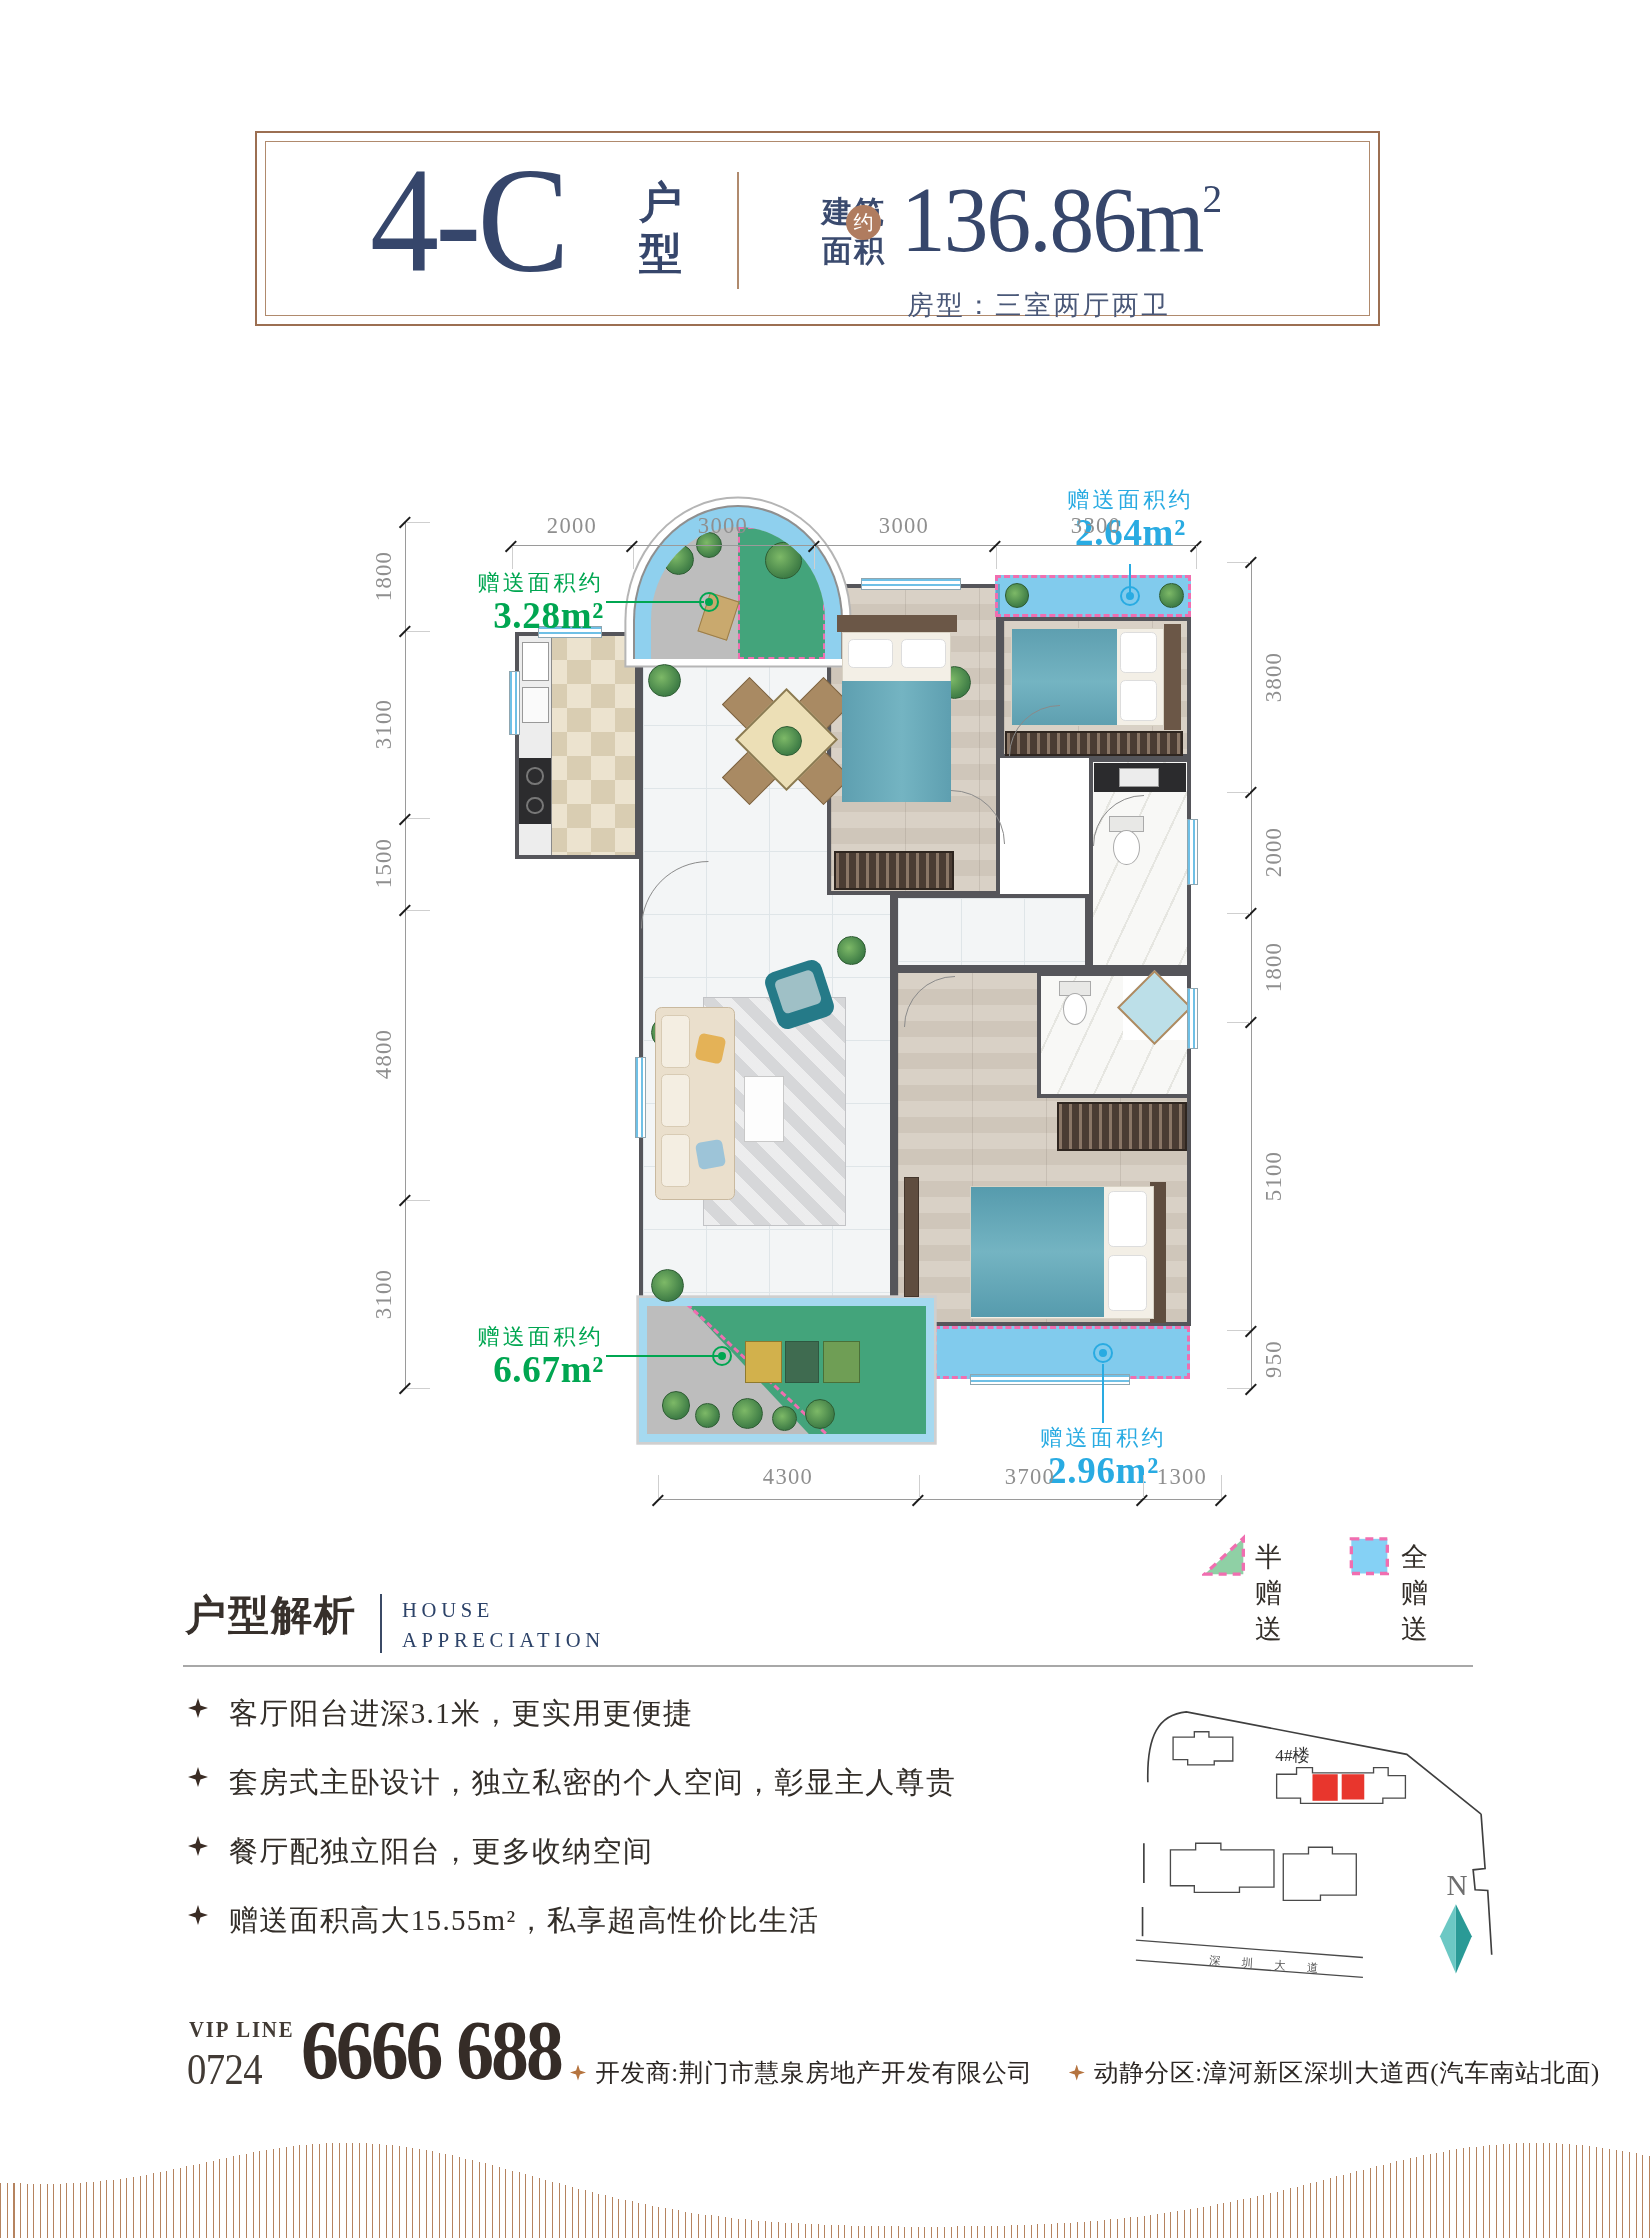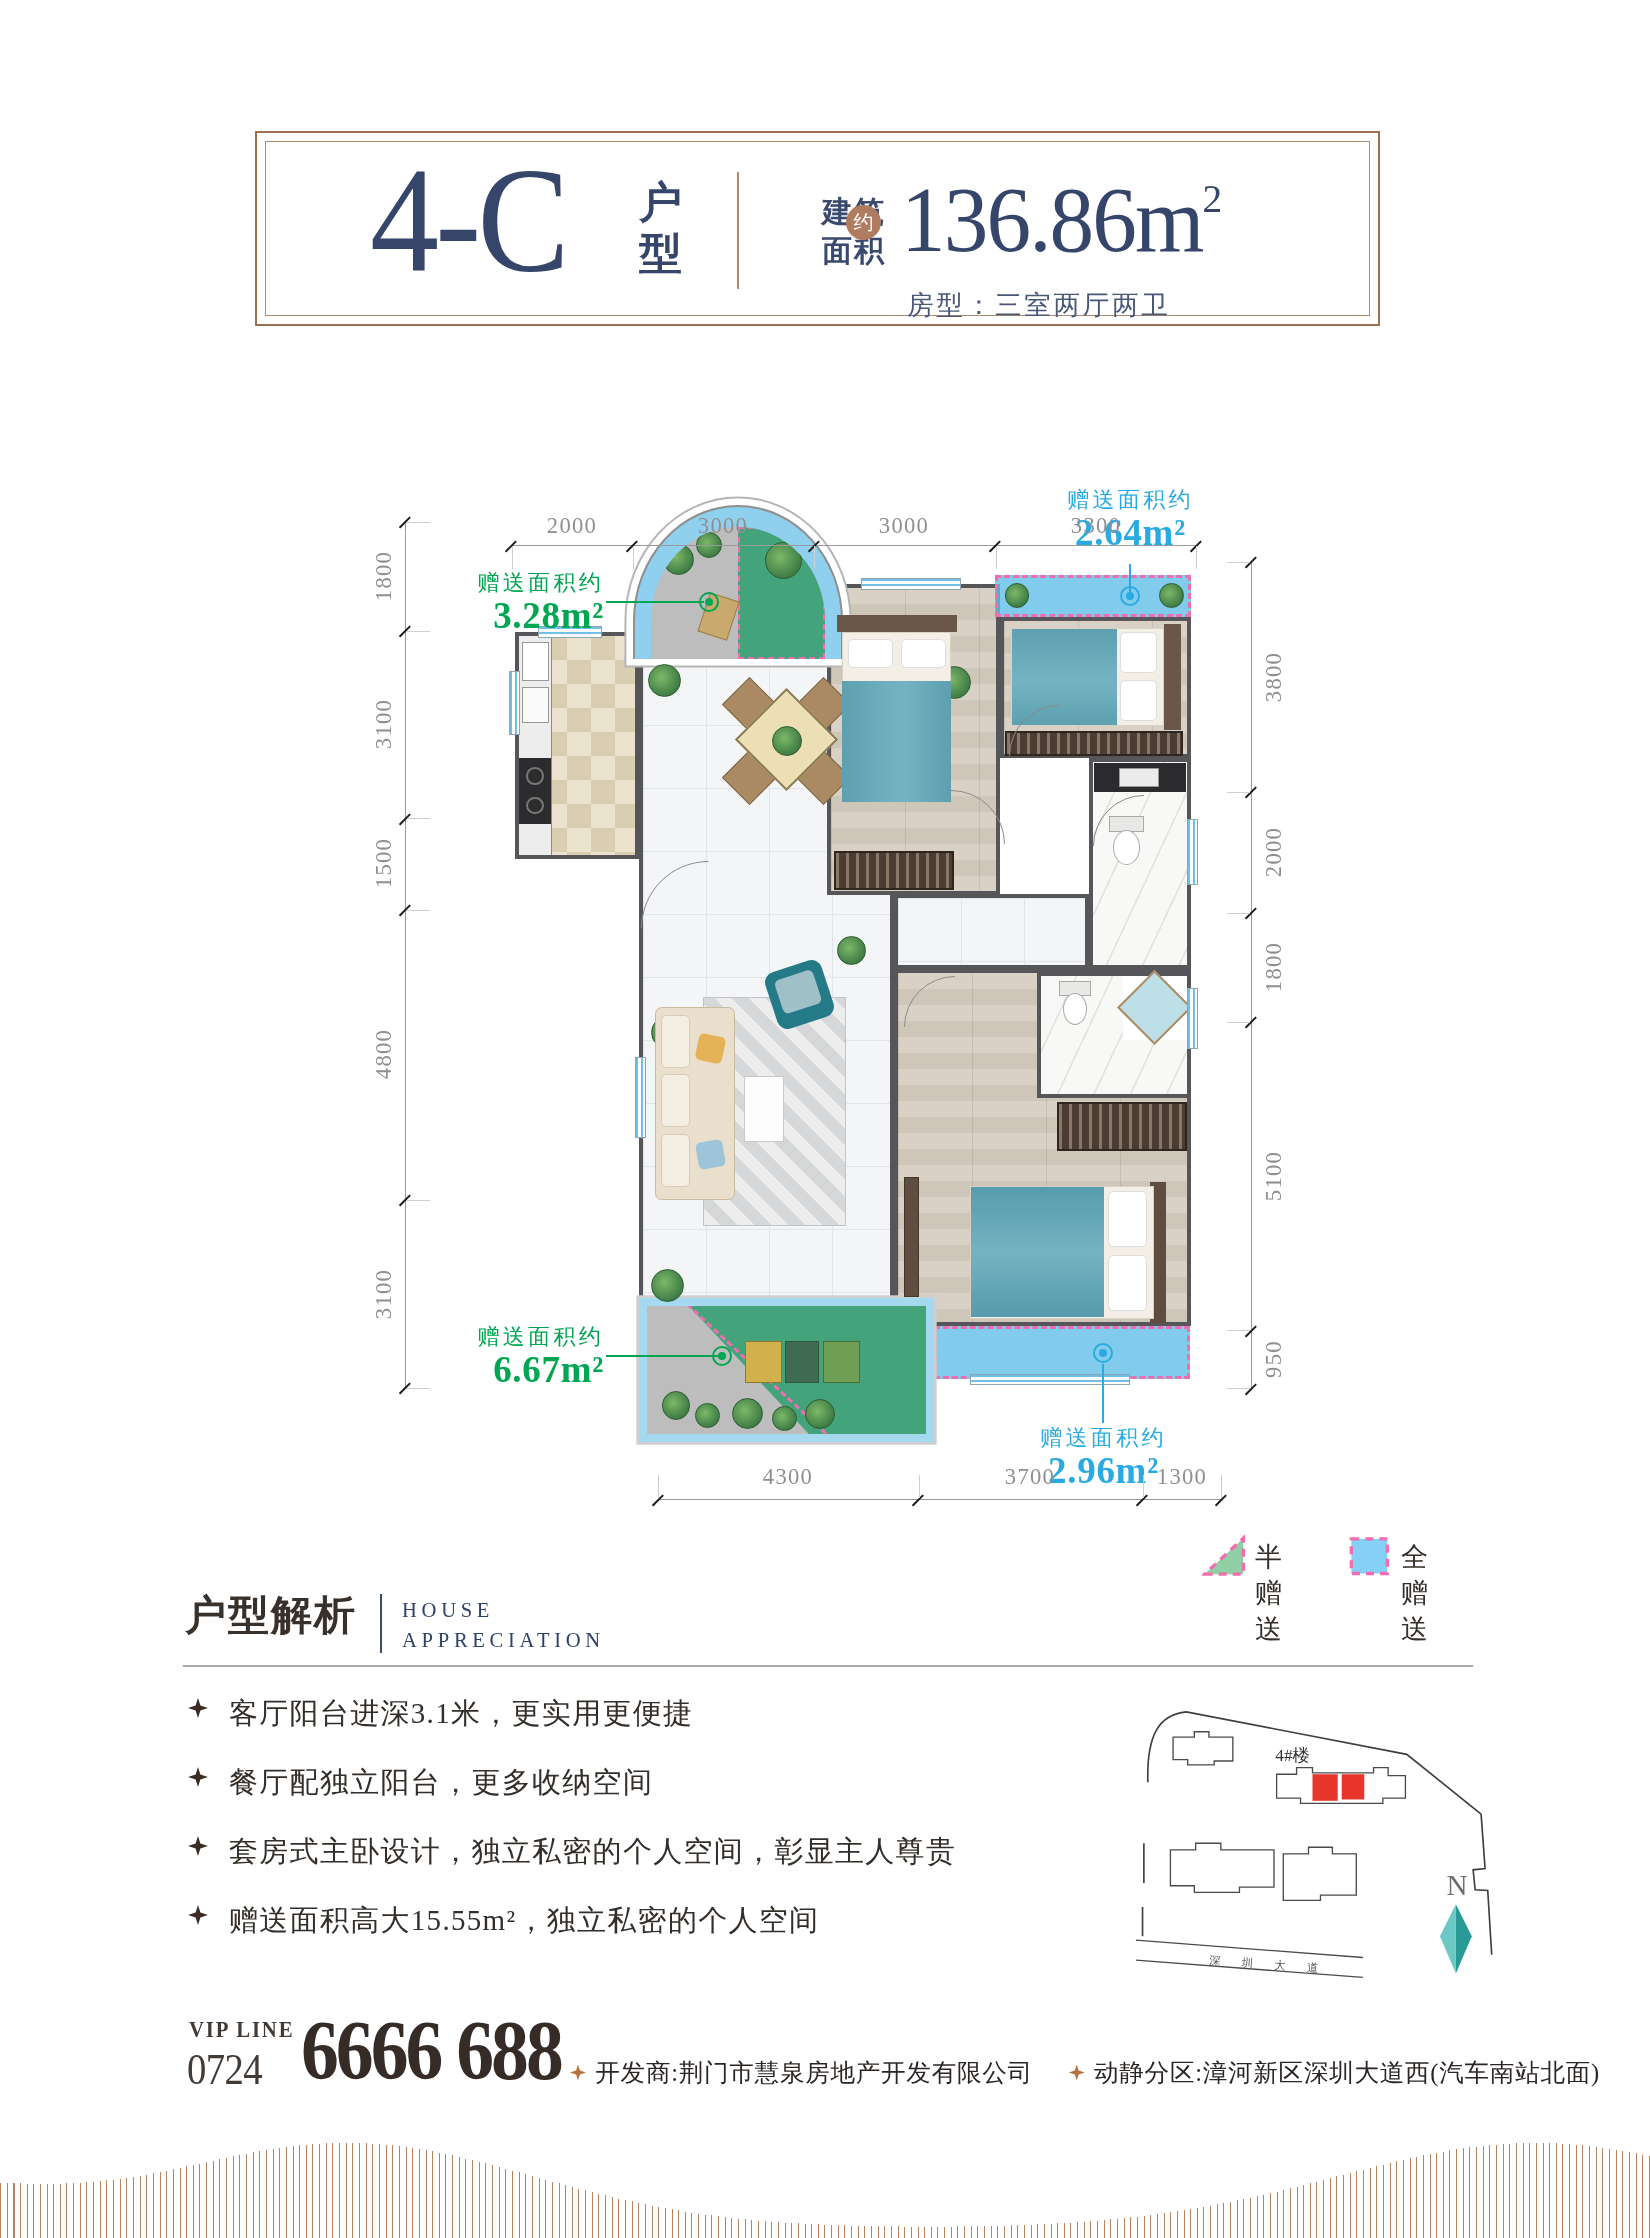--- a/index.html
+++ b/index.html
@@ -380,29 +380,29 @@
   </div>
   <div class="hrule"></div>
 
   <ul class="bullets">
     <li>
         <span class="star"></span>
         <span>客厅阳台进深3.1米，更实用更便捷</span>
       </li>
     <li>
         <span class="star"></span>
+        <span>套房式主卧设计，独立私密的个人空间，彰显主人尊贵</span>
+      </li>
+    <li>
+        <span class="star"></span>
         <span>餐厅配独立阳台，更多收纳空间</span>
       </li>
     <li>
         <span class="star"></span>
-        <span>套房式主卧设计，独立私密的个人空间，彰显主人尊贵</span>
-      </li>
-    <li>
-        <span class="star"></span>
-        <span>赠送面积高大15.55m²，独立私密的个人空间</span>
+        <span>赠送面积高大15.55m²，私享超高性价比生活</span>
       </li>
   </ul>
 
   <svg class="abs" style="left:1109px;top:1676px;" width="399" height="312" viewBox="0 0 600 470">
     <path d="M58,160 C56,90 74,58 116,54 L448,118 L560,208" fill="none" stroke="#3f3f3f" stroke-width="2.5"></path>
     <path d="M560,208 L566,290 L548,292 L551,322 L570,323 L576,420" fill="none" stroke="#3f3f3f" stroke-width="2.5"></path>
     <line x1="52" y1="252" x2="52" y2="312" stroke="#3f3f3f" stroke-width="2.5"></line>
     <line x1="50" y1="348" x2="50" y2="392" stroke="#3f3f3f" stroke-width="2.5"></line>
     <path d="M96,92 L128,92 L128,84 L150,84 L150,92 L186,92 L186,128 L158,128 L158,134 L118,134 L118,126 L96,126 Z" fill="#fff" stroke="#4a4a4a" stroke-width="2"></path>
     <path d="M252,148 L282,148 L282,138 L306,138 L306,146 L398,146 L398,138 L420,138 L420,150 L446,150 L446,184 L412,184 L412,192 L288,192 L288,184 L252,184 Z" fill="#fff" stroke="#4a4a4a" stroke-width="2"></path>

